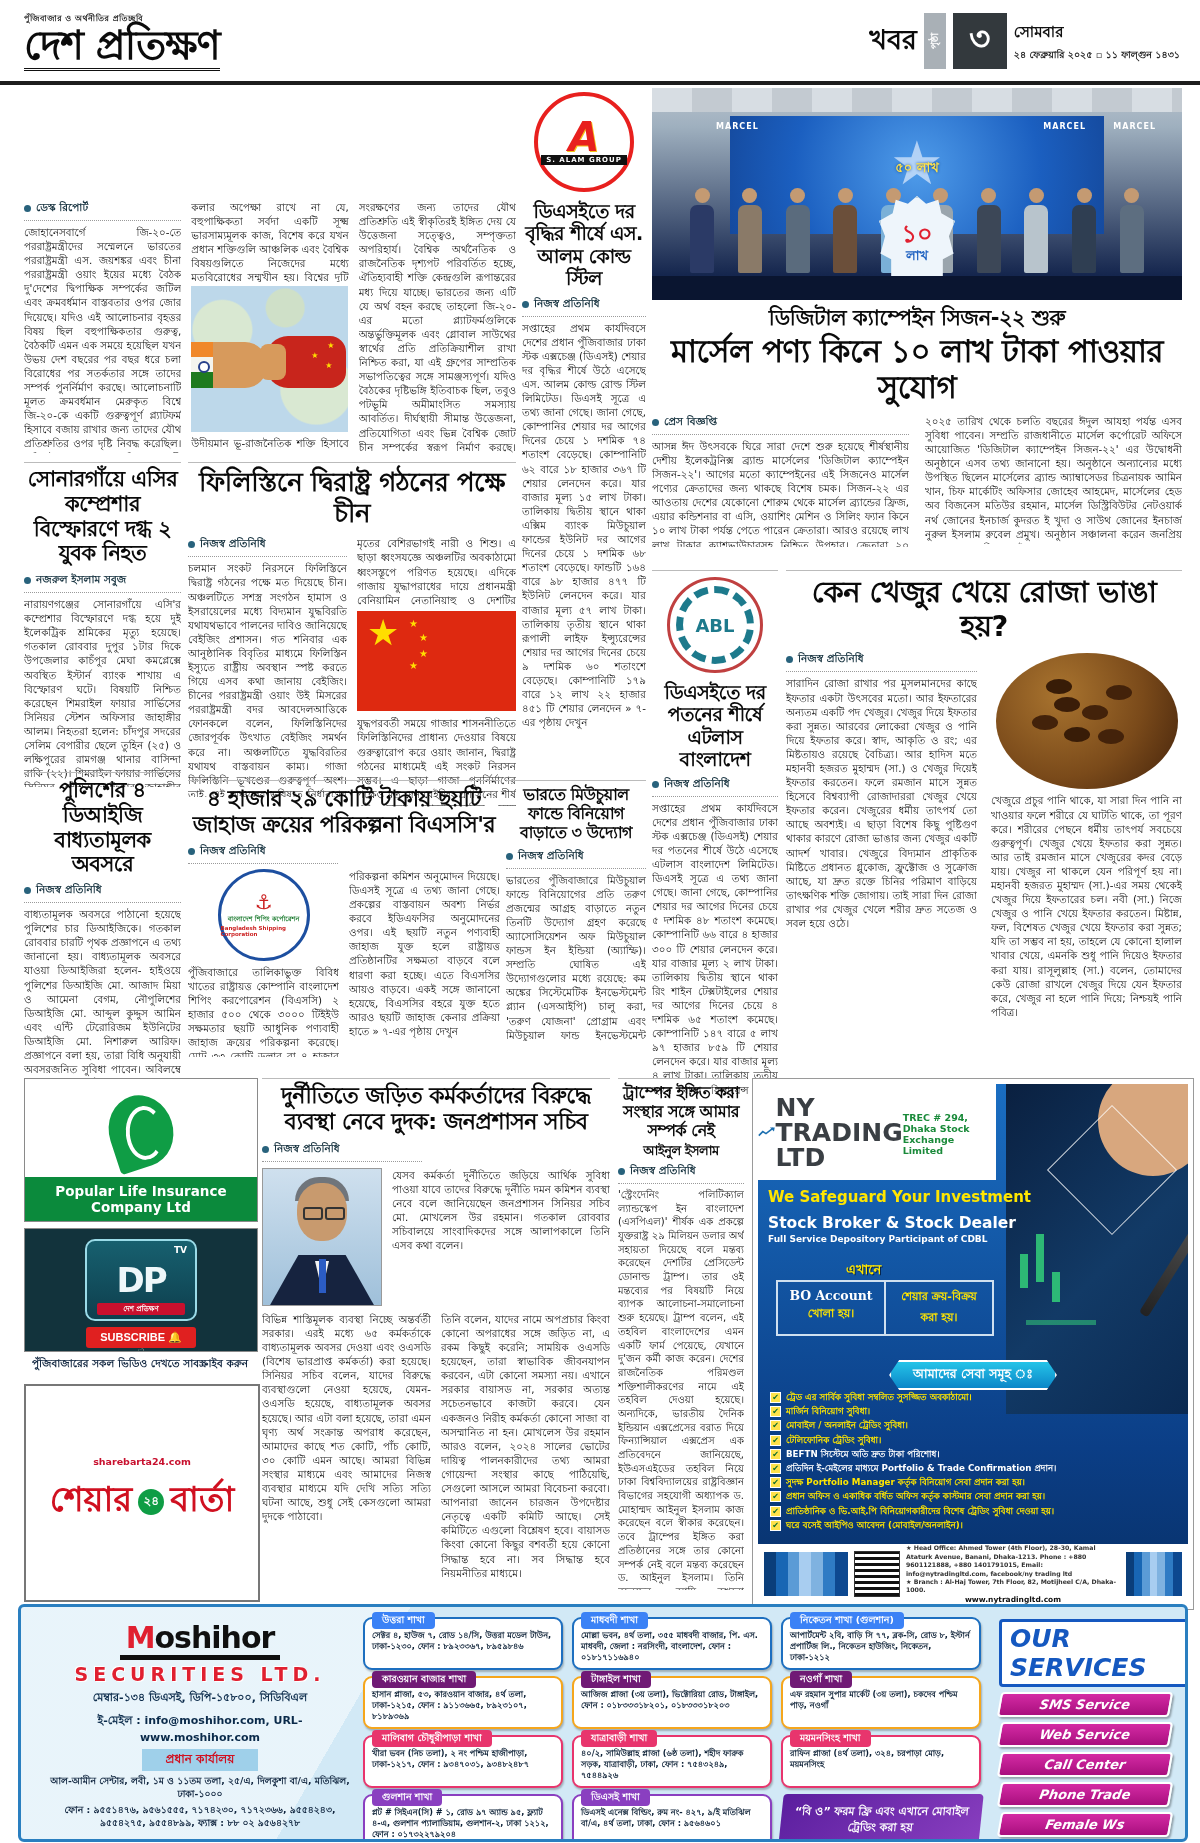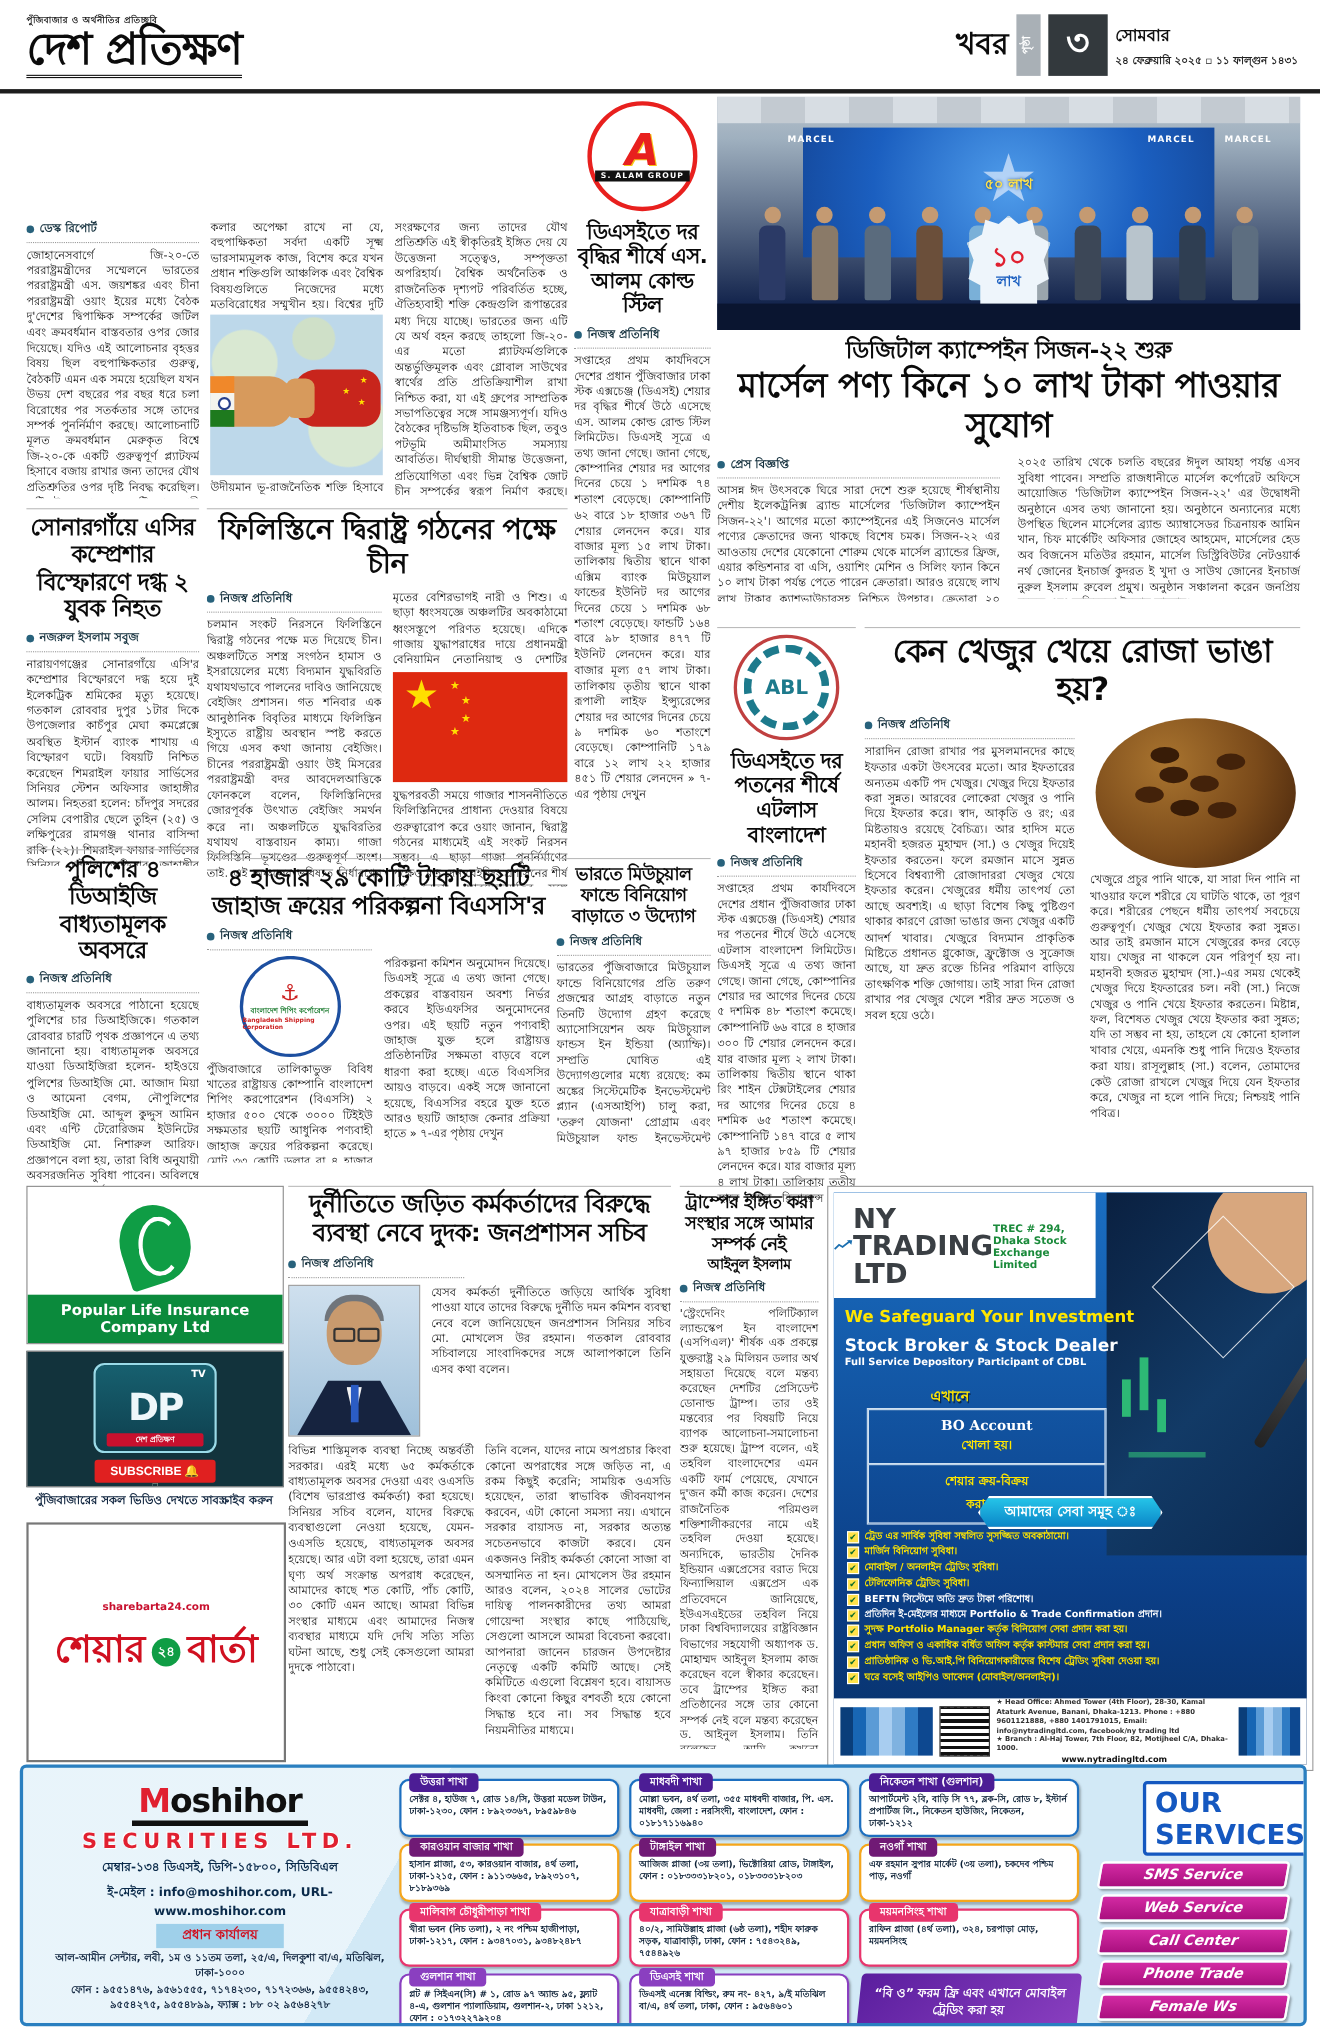--- a/index.html
+++ b/index.html
@@ -94,21 +94,21 @@
   .ny-trec{font-size:9.5px;font-weight:800;color:#1a8a3a;margin-top:3px;}
   .ny-photo{position:absolute;right:0;top:0;width:182px;height:330px;background:linear-gradient(135deg,#0a2040,#123a66 55%,#0b2a52);overflow:hidden;}
   .ny-hex{position:absolute;right:30px;top:40px;width:90px;height:90px;border:1.5px solid rgba(255,255,255,.8);transform:rotate(45deg);}
   .ny-bar{position:absolute;background:#35d97c;opacity:.8;}
   .ny-pen{position:absolute;right:8px;top:120px;width:10px;height:120px;background:linear-gradient(#555,#222);transform:rotate(32deg);border-radius:4px;}
   .ny-fing{position:absolute;right:-20px;top:-18px;width:110px;height:110px;border-radius:50%;background:#d8a77e;}
   .ny-safe{position:absolute;left:10px;top:104px;color:#ffe600;font-size:15px;font-weight:900;}
   .ny-brk{position:absolute;left:10px;top:130px;color:#fff;font-size:15.5px;font-weight:900;}
   .ny-cdbl{position:absolute;left:10px;top:150px;color:#fff;font-size:9px;font-weight:700;}
   .ny-here{position:absolute;left:88px;top:176px;color:#ffe600;font-size:13px;font-weight:900;text-shadow:1px 1px 0 #06264e;}
-  .ny-bo{position:absolute;left:30px;top:196px;width:216px;display:flex;border:1px solid #cfe0f0;flex-direction:column;}
+  .ny-bo{position:absolute;left:18px;top:196px;width:216px;display:flex;border:1px solid #cfe0f0;}
   .ny-bo>div{flex:1;border:1px solid #cfe0f0;padding:6px 4px;text-align:center;}
   .ny-bo .l1{color:#fff;font-size:12.5px;font-weight:900;font-family:"DejaVu Serif",serif;}
   .ny-bo .l2{color:#ffe600;font-size:11px;font-weight:800;margin-top:2px;}
   .ny-svt{position:absolute;left:50%;top:276px;transform:translateX(-50%);background:linear-gradient(180deg,#25c4e8,#0b86c8);border:2px solid #fff;color:#fff;font-size:12.5px;font-weight:900;padding:3px 22px;clip-path:polygon(6% 0,94% 0,100% 50%,94% 100%,6% 100%,0 50%);white-space:nowrap;}
   .ny-list{position:absolute;left:12px;top:308px;right:10px;}
   .ny-li{display:flex;gap:5px;align-items:flex-start;margin-bottom:3.2px;font-size:8.7px;font-weight:700;line-height:1.25;}
   .ny-li .chk{flex:0 0 auto;width:9px;height:9px;background:#ffe24a;border:1px solid #fff;color:#0b6b2a;font-size:8px;line-height:9px;text-align:center;font-weight:900;}
   .ny-li.y{color:#ffe600;} .ny-li.w{color:#ffffff;}
   .ny-bot{position:absolute;left:0;right:0;bottom:0;height:60px;background:#fff;display:flex;align-items:center;gap:6px;padding:0 6px;}
   .ny-grad{height:44px;flex:0 0 84px;background:linear-gradient(90deg,#0a3e7a 0 14%,#1866b4 14% 28%,#5b9bd6 28% 42%,#a8cdf0 42% 56%,#7fb2e0 56% 70%,#2f7bc4 70% 84%,#0d4890 84%);}
@@ -122,27 +122,27 @@
   .mo-name .mM{color:#e02030;}
   .mo-sec{font-size:19px;font-weight:900;color:#e02030;letter-spacing:5px;text-shadow:1px 1px 0 #fff,-1px -1px 0 #fff;margin-top:3px;}
   .mo-line{font-size:11px;font-weight:800;color:#0a2a4a;margin-top:4px;}
   .mo-holbl{display:inline-block;background:#9fd0ea;color:#d01020;font-size:12px;font-weight:900;padding:1px 24px;margin-top:5px;}
   .mo-addr{font-size:9.3px;font-weight:700;color:#10253f;margin-top:3px;line-height:1.4;}
   .mo-brcols{position:absolute;left:342px;top:10px;display:flex;gap:9px;}
   .mo-bcol{display:flex;flex-direction:column;gap:6px;width:200px;}
   .brbox{position:relative;background:#fff;border-radius:9px;padding:11px 7px 4px;box-shadow:1px 2px 2px rgba(0,0,0,.25);min-height:34px;}
   .brbox .chip{position:absolute;left:7px;top:-7px;color:#fff;font-size:9.5px;font-weight:800;padding:1px 10px;border-radius:4px;white-space:nowrap;}
   .brbox .baddr{font-size:8.2px;font-weight:700;color:#0c2036;line-height:1.35;}
-  .c-blue{border:2px solid #1d6fc0;} .c-blue .chip{background:#4c1d95;}
+  .c-blue{border:2px solid #1d6fc0;} .c-blue .chip{background:#3b82f6;}
   .c-orange{border:2px solid #f5a61c;} .c-orange .chip{background:#701a75;}
   .c-pink{border:2px solid #e8356d;} .c-pink .chip{background:#e8356d;}
   .c-purple{border:2px solid #8a3fc0;} .c-purple .chip{background:#8a3fc0;}
   .mo-promo{background:linear-gradient(135deg,#5a1e9e,#8a3fc0);color:#fff;font-size:11px;font-weight:900;text-align:center;padding:10px 8px;transform:skewX(-6deg);border-radius:4px;line-height:1.45;}
   .mo-right{position:absolute;left:978px;top:12px;width:192px;}
-  .mo-ostitle{font-size:25px;font-weight:900;color:#1558c0;border:3px solid #1558c0;border-radius:4px;padding:2px 8px;background:#fff;display:inline-block;position:relative;margin-left:40px;}
+  .mo-ostitle{font-size:25px;font-weight:900;font-style:italic;color:#1558c0;border:3px solid #1558c0;border-radius:4px;padding:2px 8px;background:#fff;display:inline-block;position:relative;}
   .mo-ostitle:after{content:"";position:absolute;right:-12px;top:-3px;width:8px;height:36px;background:#e02030;transform:skewX(-18deg);}
   .mo-btn{width:168px;margin-top:5px;background:linear-gradient(180deg,#d42ba4,#a90f7e);border:2px solid #fff;border-radius:4px;color:#fff;font-size:13px;font-weight:900;font-style:italic;text-align:center;padding:3px 0;transform:skewX(-10deg);box-shadow:2px 2px 2px rgba(0,0,0,.3);}
 </style>
 </head>
 <body>
 
 <div id="page">
 
   <div id="masthead" class="abs">
     <div class="abs" style="left:24px;top:12px;">

